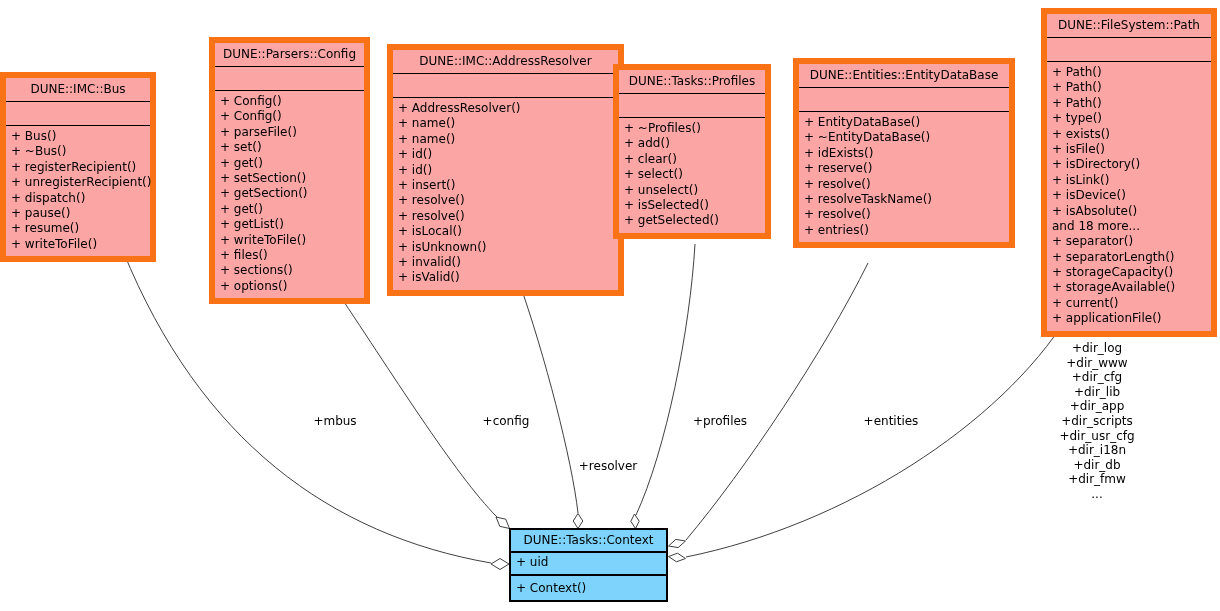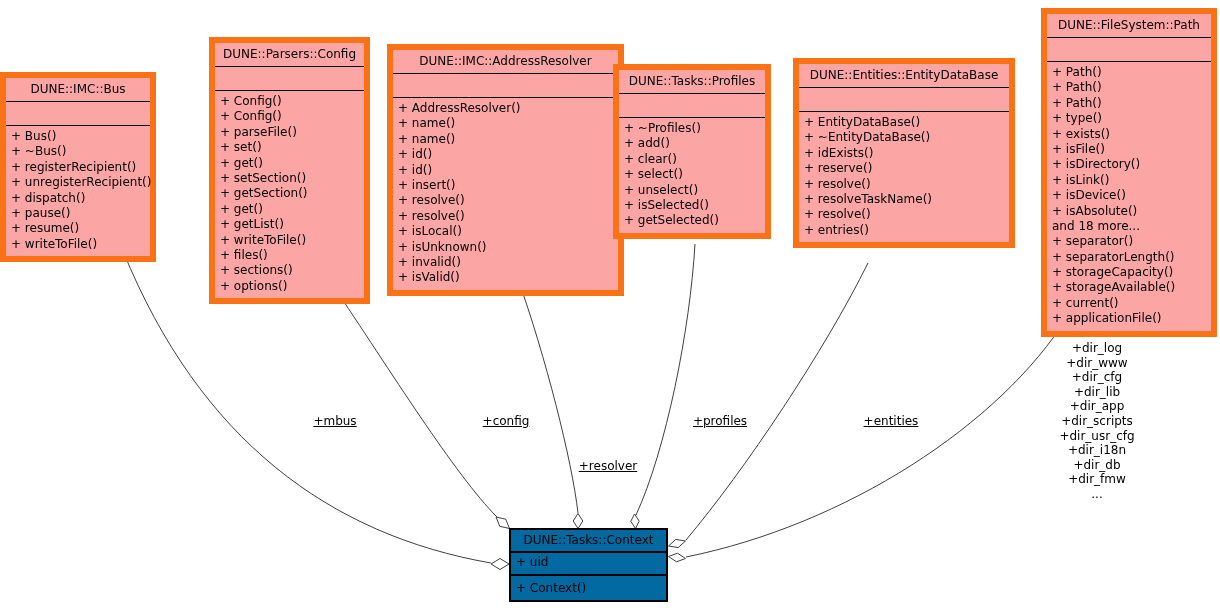--- a/index.html
+++ b/index.html
@@ -40,42 +40,41 @@
   }
   .uml-methods {
     padding: 3px 5px 4px 5px;
   }
   .uml-methods div, .uml-attrs div {
     height: 15.4px;
     line-height: 15.4px;
     white-space: nowrap;
   }
   .uml-node.focus {
-    background: #0369a1;
+    background: #7dd3fc;
     border: 2px solid #000000;
   }
   .uml-node.focus .uml-title {
     height: 21px;
     line-height: 21px;
     border-bottom: 2px solid #000000;
   }
   .uml-node.focus .uml-attrs {
     min-height: 23px;
     border-bottom: 2px solid #000000;
   }
   .uml-node.focus .uml-methods {
     padding-top: 5px;
   }
   .edge-label {
     position: absolute;
     transform: translateX(-50%);
     white-space: nowrap;
     height: 15px;
     line-height: 15px;
-    text-decoration: underline;
   }
   .edge-members {
     position: absolute;
     transform: translateX(-50%);
     text-align: center;
   }
   .edge-members div {
     height: 14.6px;
     line-height: 14.6px;
     white-space: nowrap;

